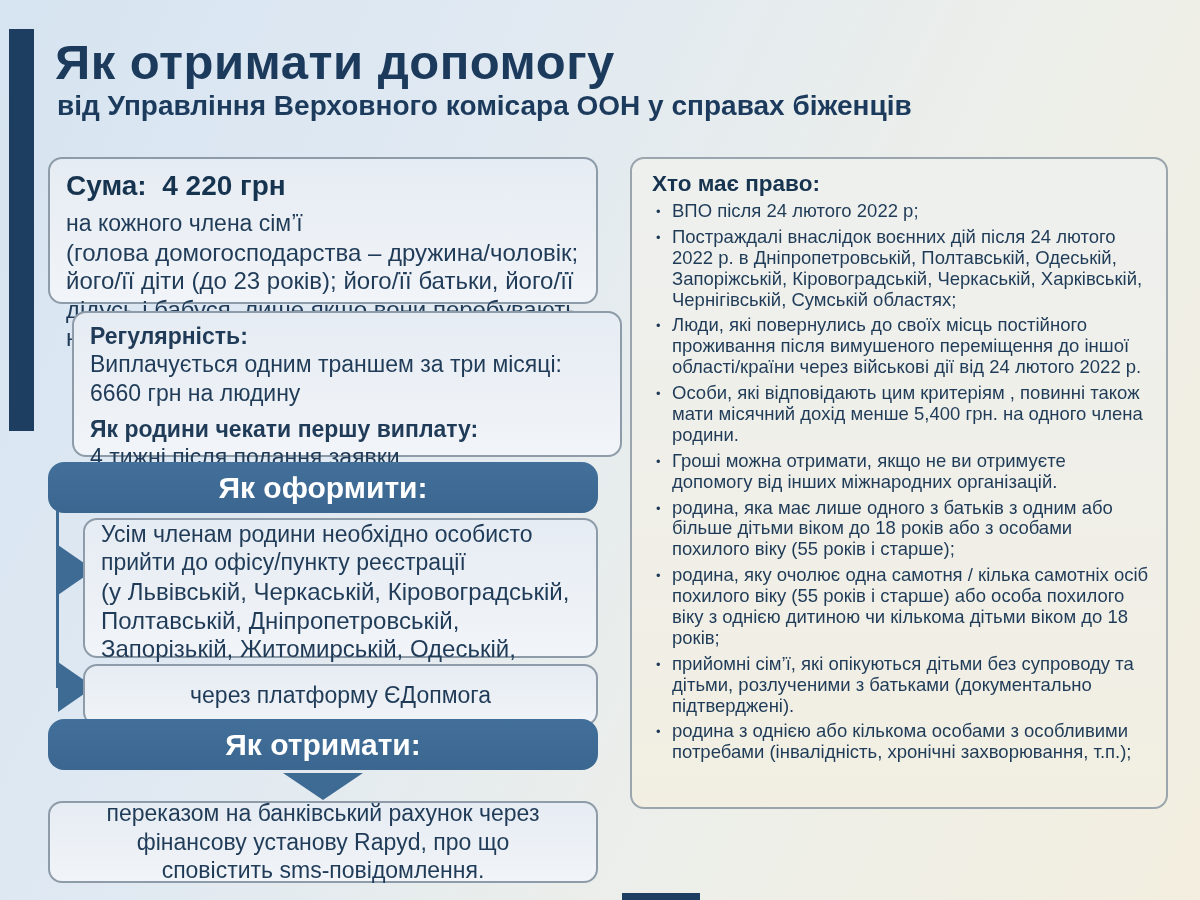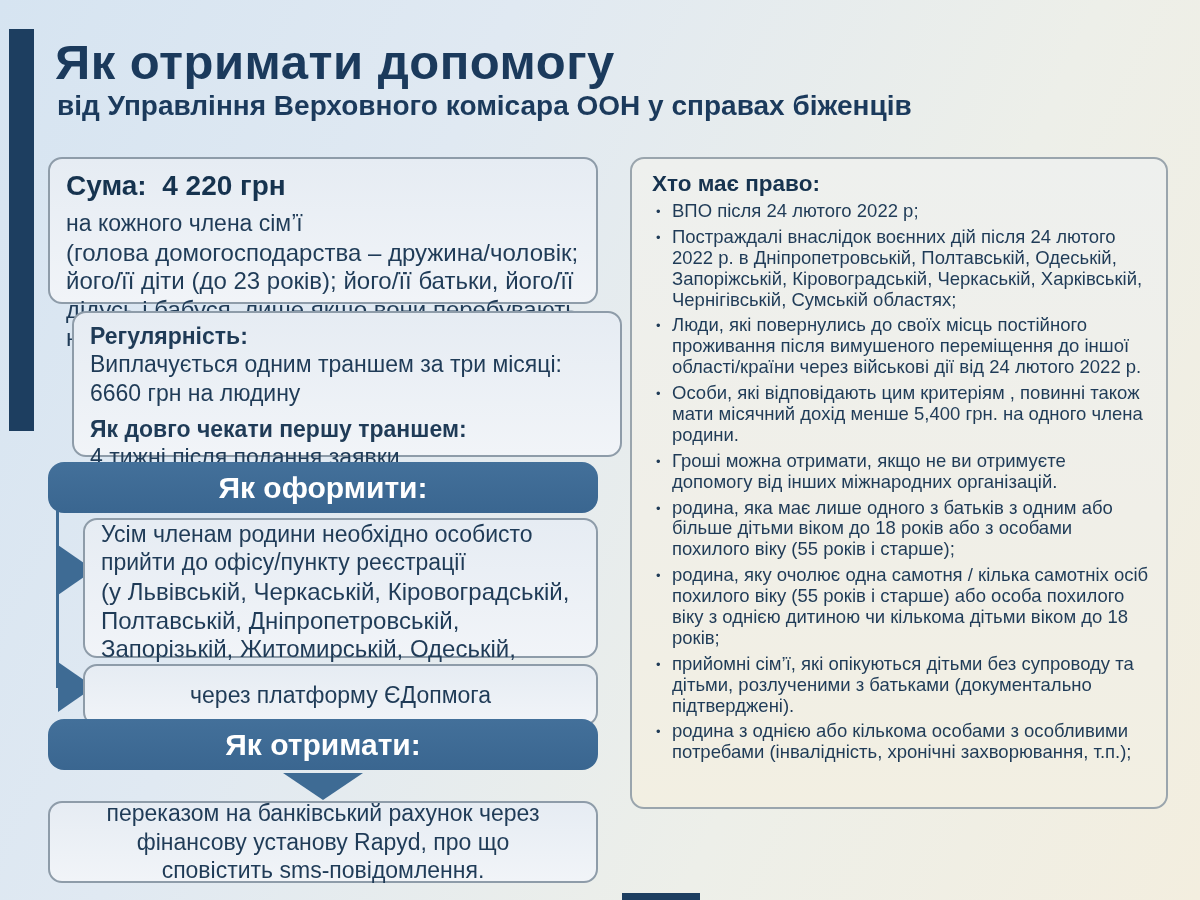--- a/index.html
+++ b/index.html
@@ -101,21 +101,21 @@
 
   <div class="box box-amount">
     <div class="amount-heading">Сума:  4 220 грн</div>
     <div class="amount-sub">на кожного члена сім’ї</div>
     <div class="small-note">(голова домогосподарства – дружина/чоловік; його/її діти (до 23 років); його/її батьки, його/її дідусь і бабуся, лише якщо вони перебувають на утриманні).</div>
   </div>
 
   <div class="box box-regularity">
     <div class="reg-heading">Регулярність:</div>
     <div class="reg-text">Виплачується одним траншем за три місяці: 6660 грн на людину</div>
-    <div class="reg-heading2">Як довго чекати першу траншем:</div>
+    <div class="reg-heading2">Як родини чекати першу виплату:</div>
     <div class="reg-text">4 тижні після подання заявки</div>
   </div>
 
   <div class="header-bar header-apply">Як оформити:</div>
 
   <div class="connector-line"></div>
   <div class="arrow-right arrow-right-1"></div>
   <div class="arrow-right arrow-right-2"></div>
 
   <div class="box box-office">

